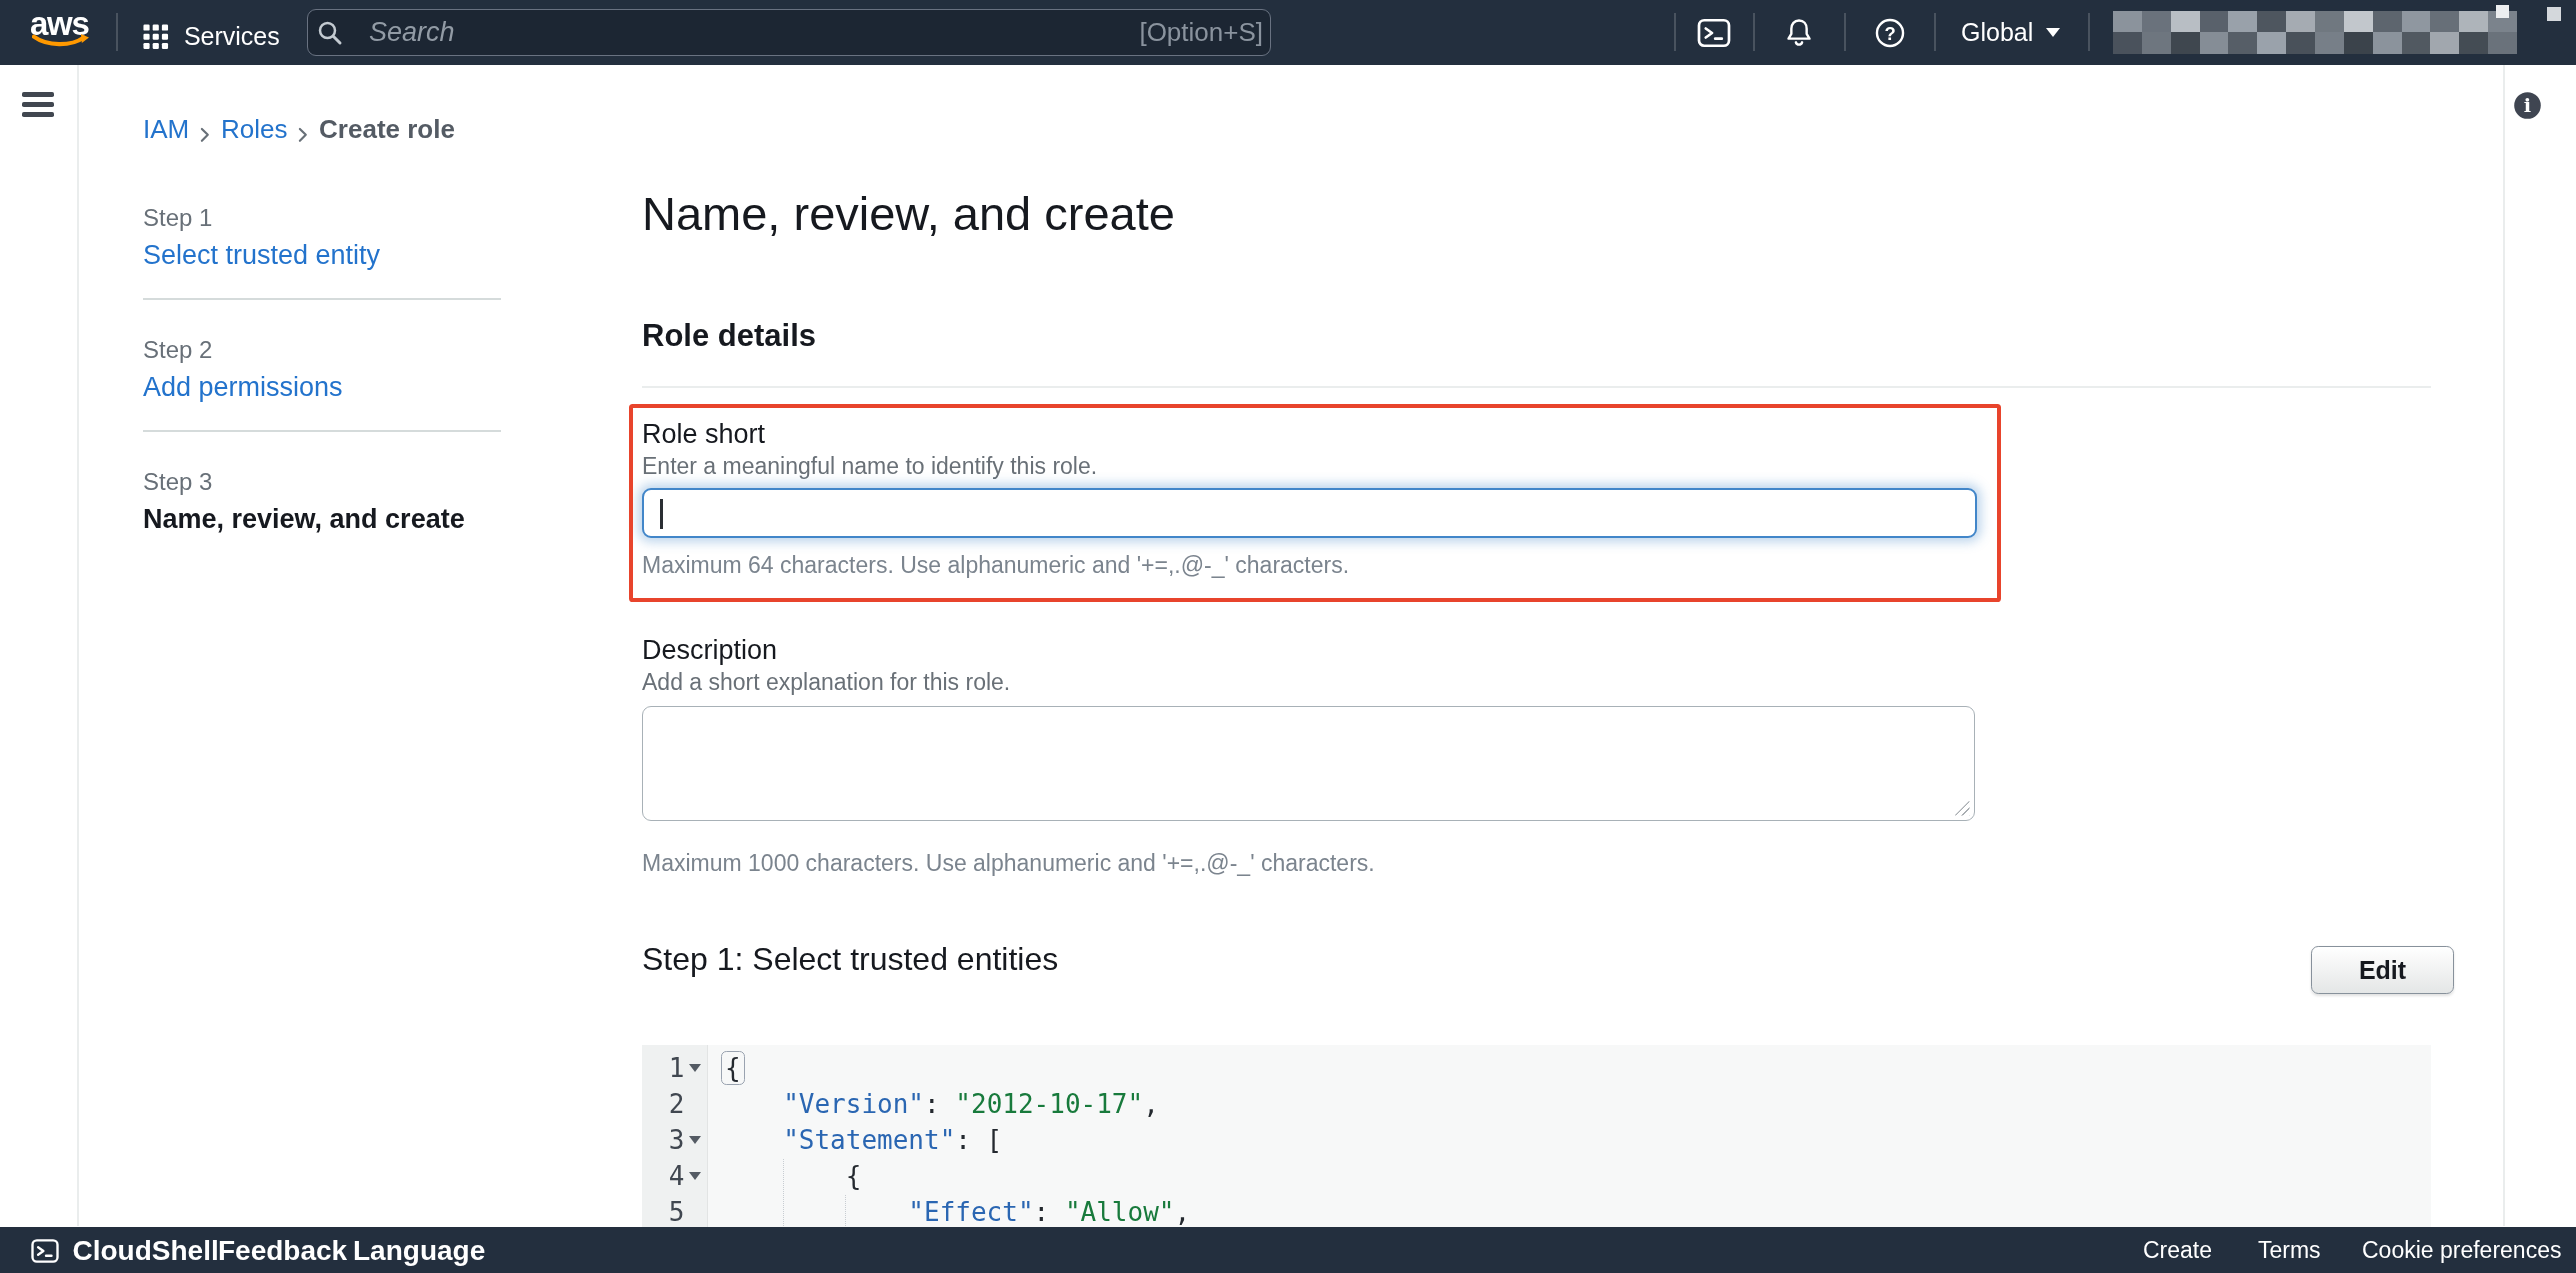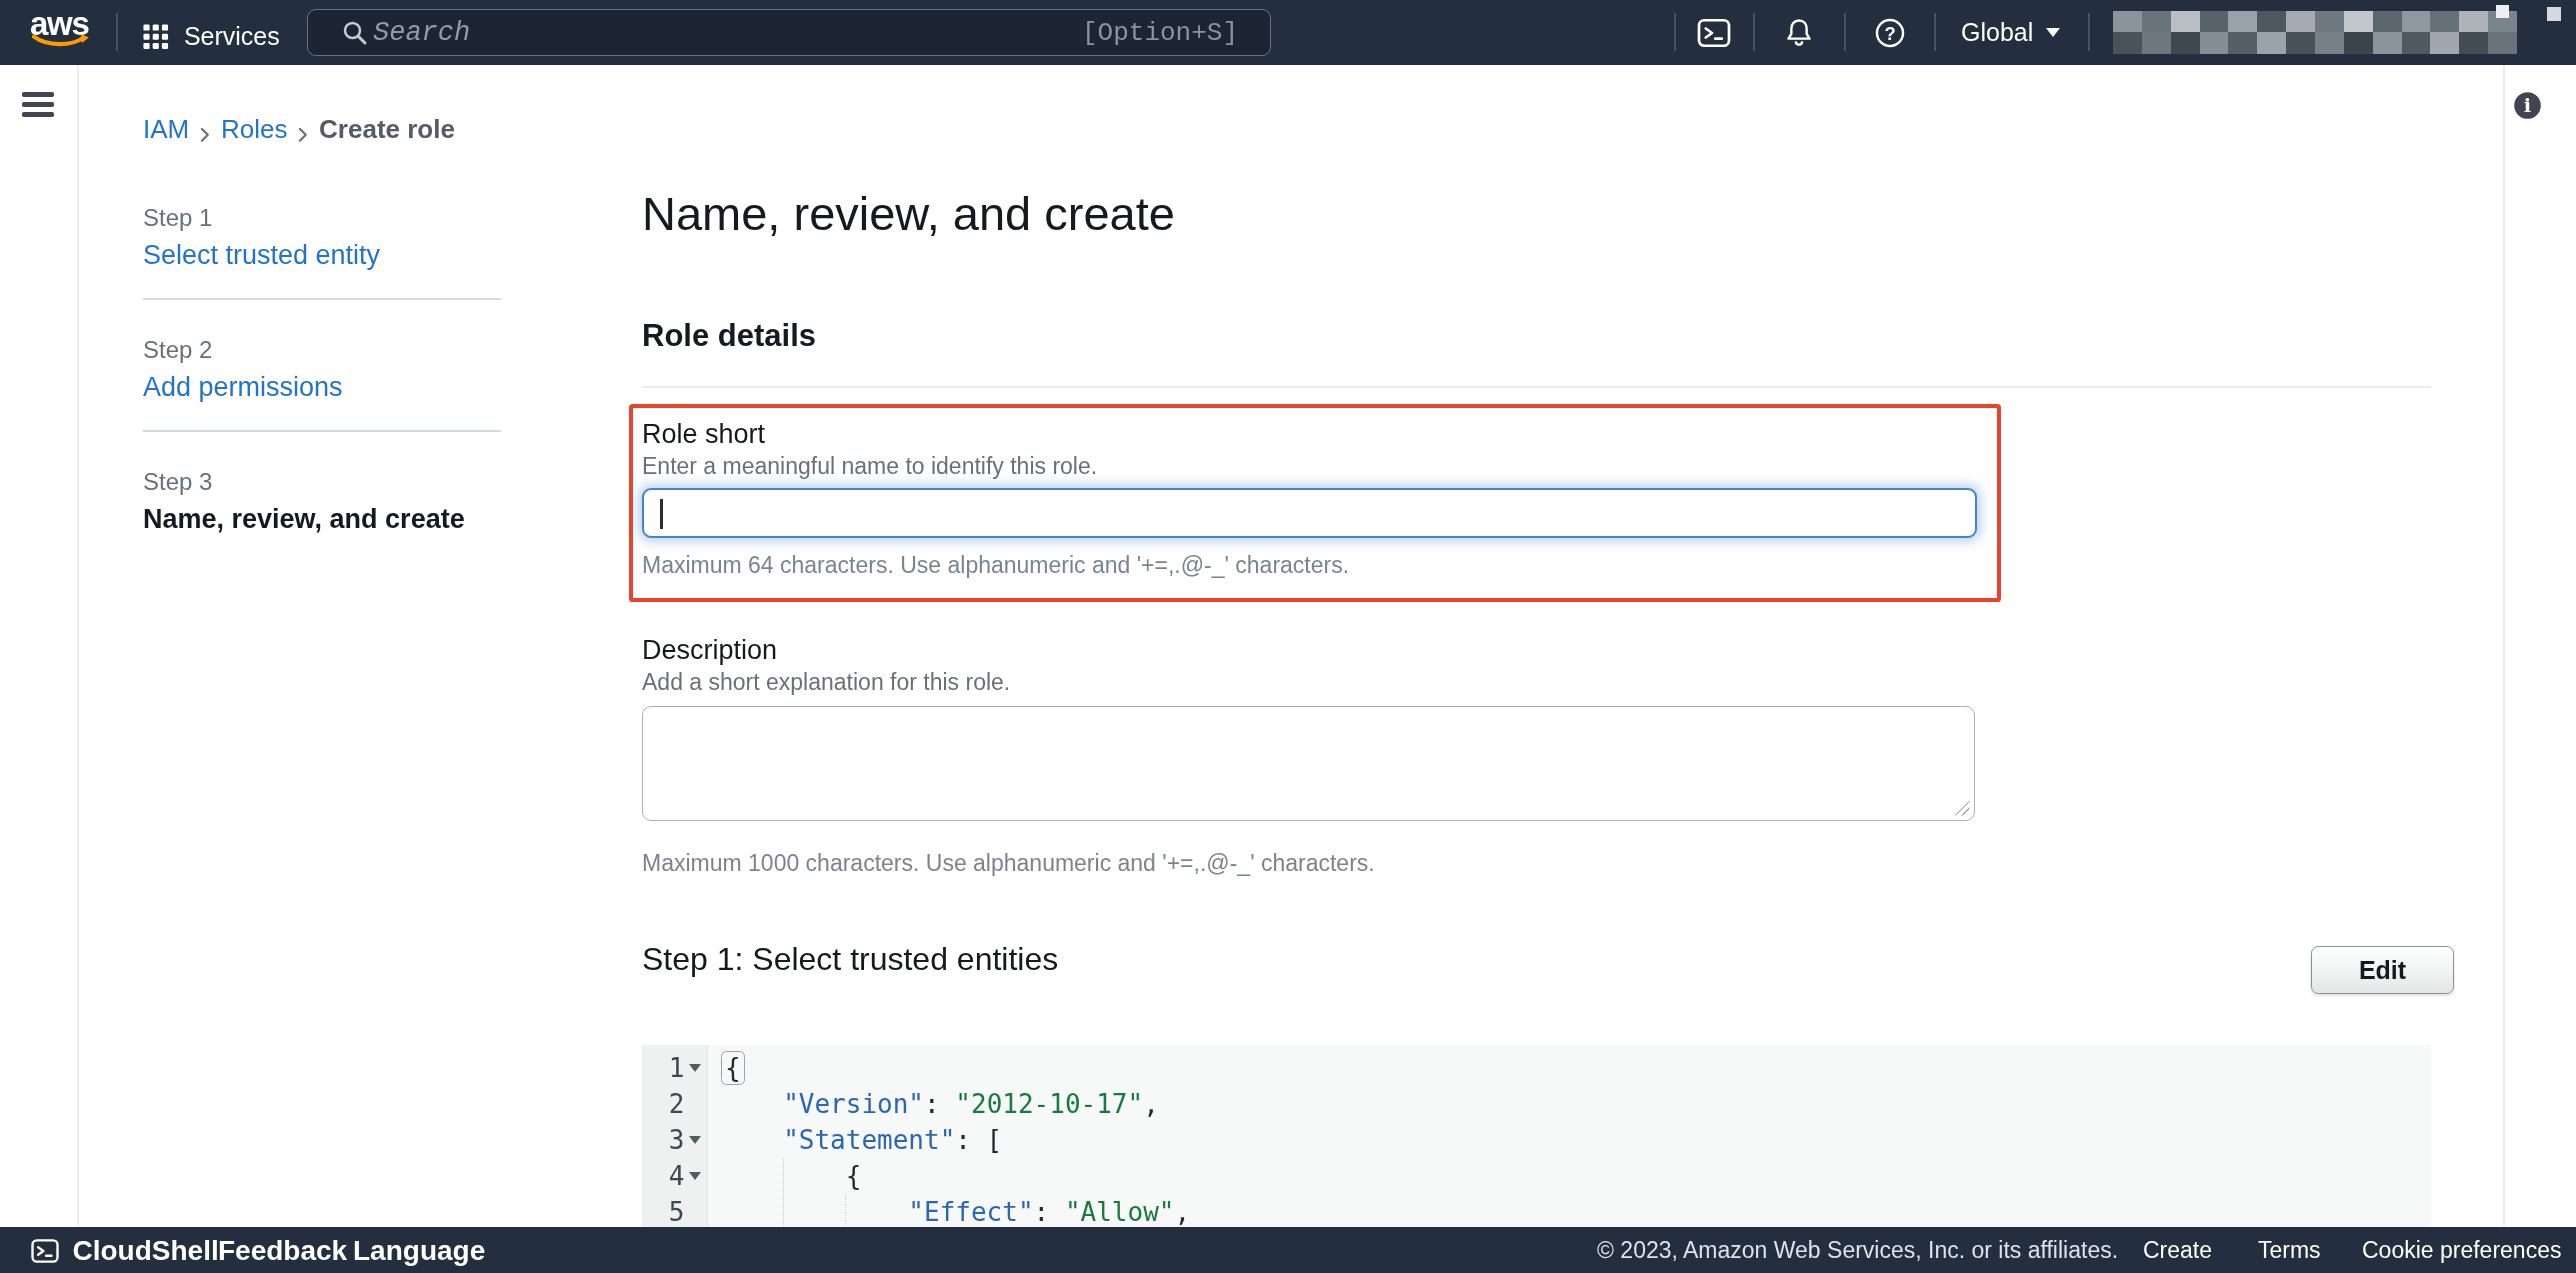--- a/index.html
+++ b/index.html
@@ -12,21 +12,21 @@
   
   .topbar { position:absolute; top:0; left:0; width:2576px; height:65px; background:#232f3e; z-index:10; }
   .logo { position:absolute; left:30px; top:9px; width:63px; cursor:pointer; }
   .logo-text { display:block; font-size:33px; font-weight:700; color:#fff; letter-spacing:-1.3px; line-height:30px; }
   .logo-smile { display:block; margin-top:-5.4px; margin-left:1.8px; }
   .tb-divider { position:absolute; top:13.4px; width:1.8px; height:38px; background:#49535f; }
   .services { position:absolute; left:141px; top:0; height:73px; display:flex; align-items:center; gap:13.4px; cursor:pointer; }
   .services-label { font-size:25px; font-weight:500; color:#fff; }
   .searchbox { position:absolute; left:307px; top:9px; width:964px; height:47px;
     background:#1c2633; border:1.8px solid #697281; border-radius:9px;
-    display:flex; align-items:center; padding:0 32px; gap:3px; cursor:text;font-family:Liberation Mono, monospace; }
+    display:flex; align-items:center; padding:0 7px; gap:24px; cursor:text; }
   .search-ph { font-size:27px; font-style:italic; color:#929ba5; }
   .search-shortcut { margin-left:auto; font-size:26px; color:#8a939e; }
   .tb-btn { position:absolute; top:0; height:65px; display:flex; align-items:center; background:none; border:none; cursor:pointer; }
   .region { position:absolute; top:0; height:65px; display:flex; align-items:center; gap:12.5px; cursor:pointer; }
   .region-label { font-size:25px; color:#fff; }
   .caret-down { display:inline-block; width:0; height:0; border-left:7.2px solid transparent; border-right:7.2px solid transparent; border-top:9px solid #fff; }
   .account-blur { position:absolute; left:2113px; top:10.7px; width:404px; height:43px; display:flex; flex-wrap:wrap; cursor:pointer; }
   .account-blur span { flex:1 0 7%; height:21.5px; }
   .blur-sq1 { position:absolute; left:2496px; top:5.4px; width:12.5px; height:12.5px; background:#eceef0; }
   .blur-sq2 { position:absolute; left:2547px; top:7.2px; width:14.3px; height:14.3px; background:#d4d8dc; }
@@ -304,18 +304,17 @@
     <svg width="30" height="30" viewBox="0 0 24 24">
       <rect x="2" y="3.5" width="20" height="17" rx="3.5" stroke="#ffffff" stroke-width="1.9" fill="none"></rect>
       <path d="M6.5 9 l4.2 3 -4.2 3" stroke="#ffffff" stroke-width="1.9" fill="none" stroke-linecap="round" stroke-linejoin="round"></path>
       <line x1="12.8" y1="15.8" x2="17.2" y2="15.8" stroke="#ffffff" stroke-width="1.9" stroke-linecap="round"></line>
     </svg>
     <span>CloudShell</span>
   </div>
   <div class="f-item" style="left:218px">Feedback</div>
   <div class="f-item" style="left:353px">Language</div>
 
-  <div class="f-copy" style="left:1597px">© 2023, Amazon Web Services, Inc. or its affiliates.</div>
   <div class="f-item" style="left:2143px; font-weight:400; font-size:23px">Create</div>
   <div class="f-item" style="left:2258px; font-weight:400; font-size:23px">Terms</div>
   <div class="f-item" style="left:2362px; font-weight:400; font-size:23px">Cookie preferences</div>
 </footer>
 
 
 </body></html>

